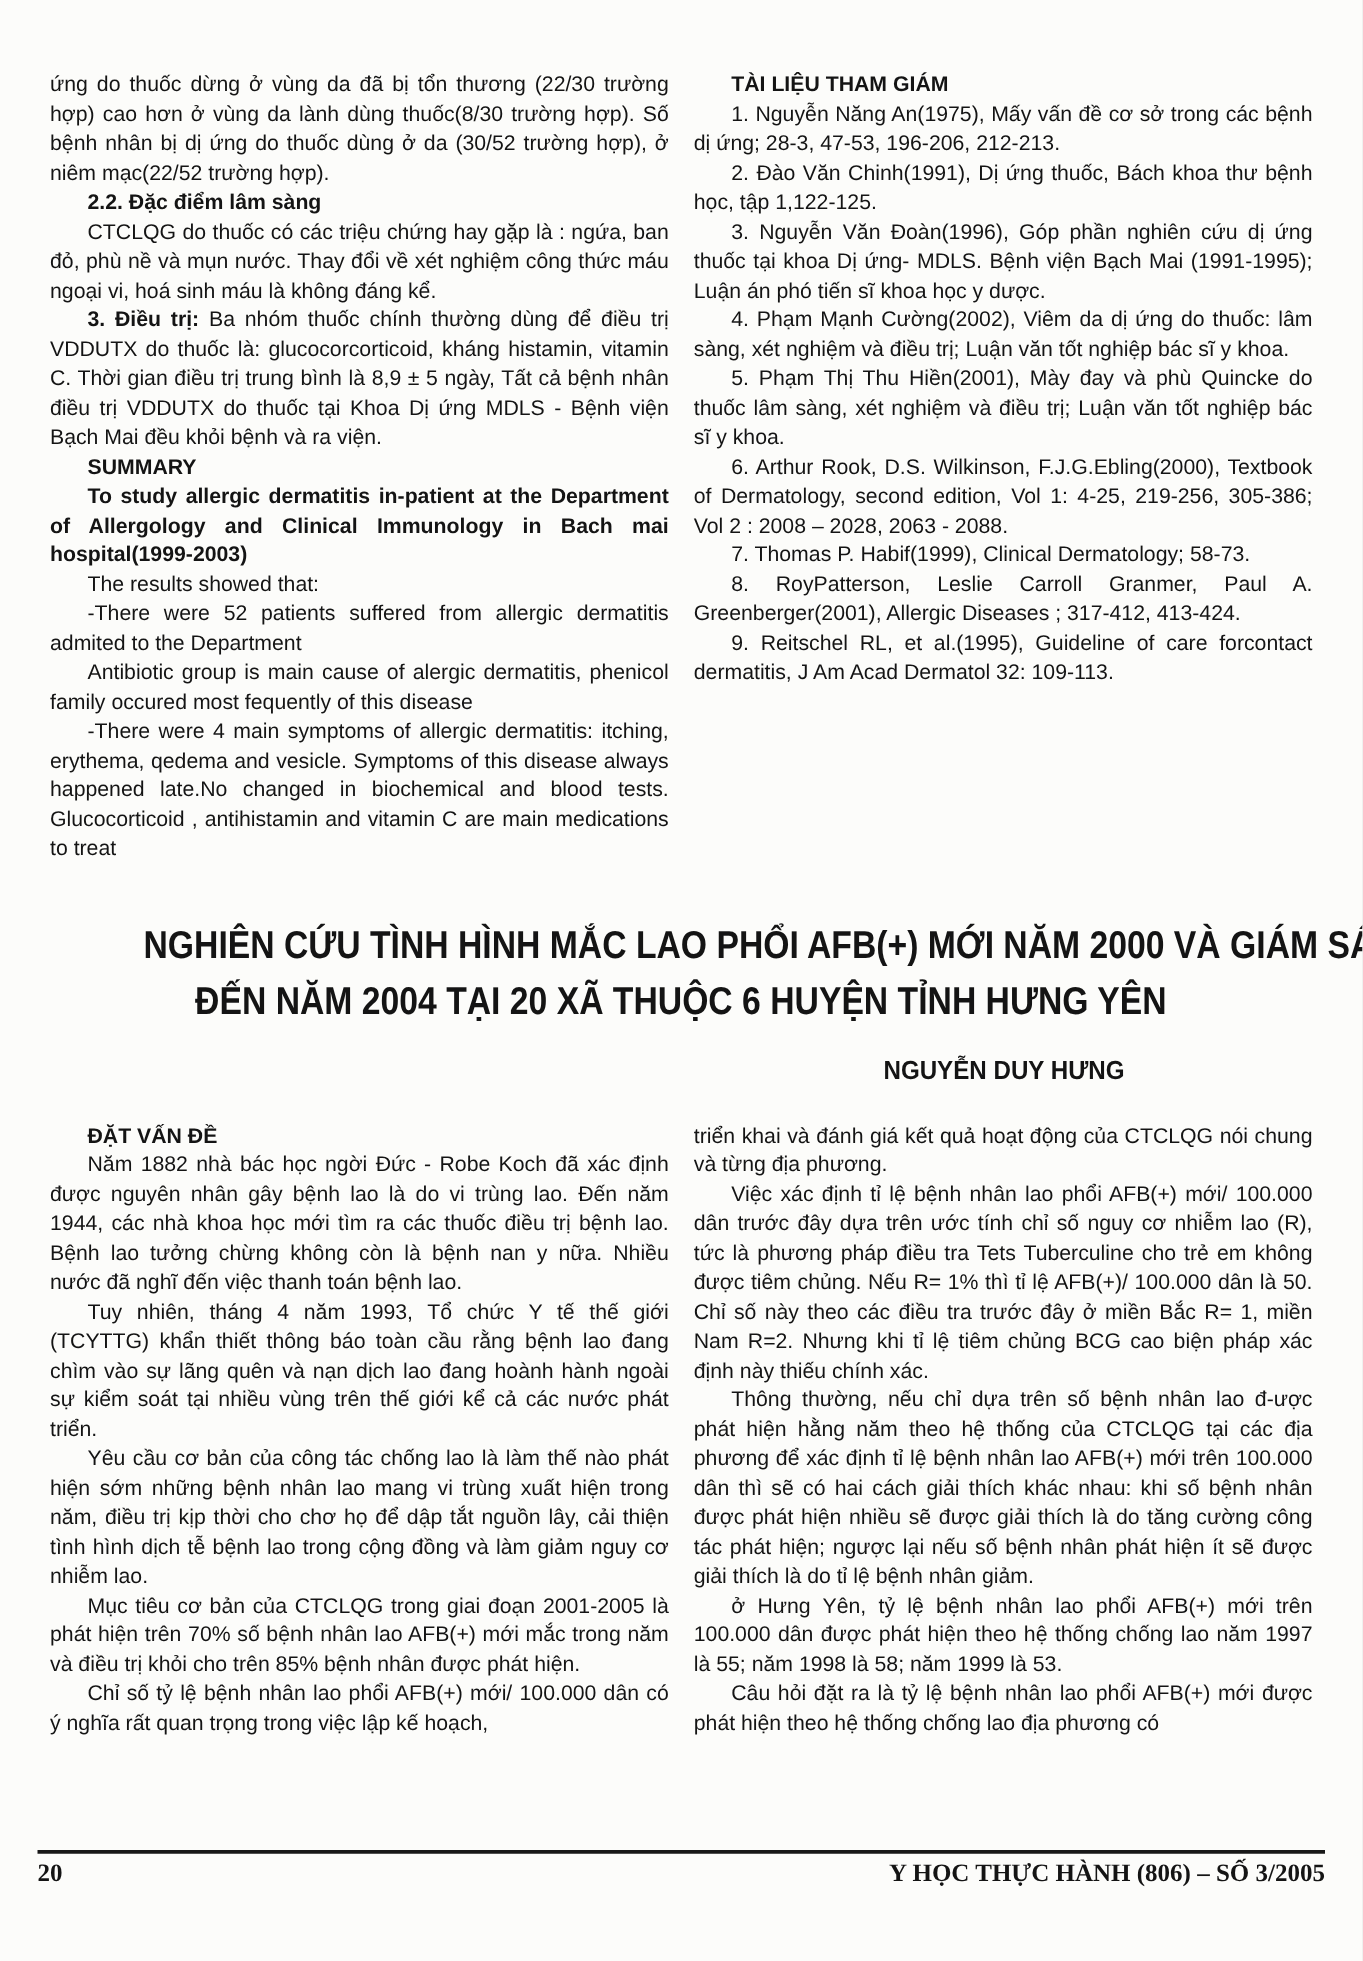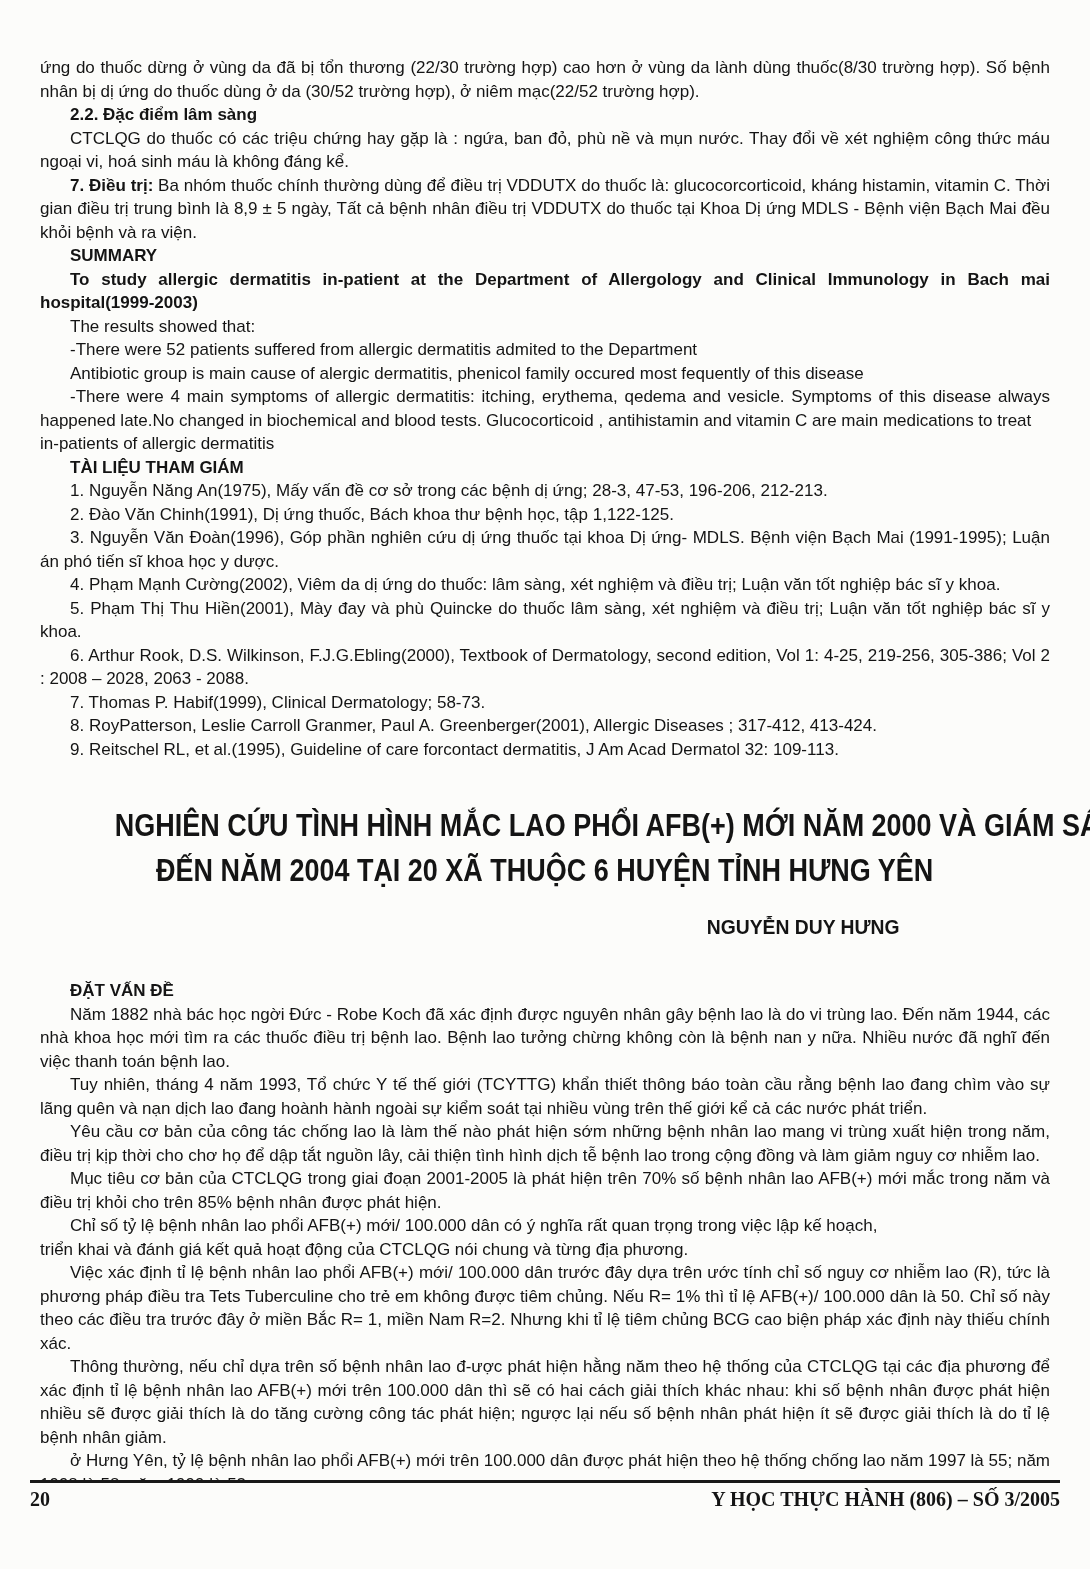--- a/index.html
+++ b/index.html
@@ -9,21 +9,21 @@
     margin:0 auto;
     background:#fcfcfa;
     color:#141414;
     font-family:"Liberation Sans","DejaVu Sans",sans-serif;
     box-sizing:border-box;
     padding:56px 40px 0 40px;
     overflow:hidden;
   }
   .cols{
     display:grid;
-    grid-template-columns:1fr;
+    grid-template-columns:1fr 1fr;
     column-gap:20px;
   }
   .col{min-width:0;}
   p{
     margin:0;
     font-size:17px;
     line-height:23.5px;
     text-align:justify;
     text-indent:30px;
   }
@@ -39,21 +39,21 @@
     font-weight:800;
     font-size:31px;
     line-height:45px;
     letter-spacing:0px;
     transform:scaleX(0.87);
     transform-origin:50% 50%;
     white-space:nowrap;
   }
   .author-row{
     margin-top:22px;
-    margin-bottom:40px;
+    margin-bottom:28px;
     text-align:right;
     padding-right:150px;
   }
   .author{
     display:inline-block;
     font-weight:800;
     font-size:21px;
     transform:scaleX(0.92);
     transform-origin:100% 50%;
     white-space:nowrap;
@@ -80,34 +80,33 @@
 
   <div class="cols">
 
     <div class="col">
       <p class="noindent">ứng do thuốc dừng ở vùng da đã bị tổn thương (22/30 trường hợp) cao hơn ở vùng da lành dùng thuốc(8/30 trường hợp). Số bệnh nhân bị dị ứng do thuốc dùng ở da (30/52 trường hợp), ở niêm mạc(22/52 trường hợp).</p>
       <p>
         <span class="subhead">2.2. Đặc điểm lâm sàng</span>
       </p>
       <p>CTCLQG do thuốc có các triệu chứng hay gặp là : ngứa, ban đỏ, phù nề và mụn nước. Thay đổi về xét nghiệm công thức máu ngoại vi, hoá sinh máu là không đáng kể.</p>
       <p>
-        <span class="h-inline">7. Điều trị:</span><span> Ba nhóm thuốc chính thường dùng để điều trị VDDUTX do thuốc là: glucocorcorticoid, kháng histamin, vitamin C. Thời gian điều trị trung bình  là 8,9 ± 5 ngày, Tất cả bệnh nhân điều trị VDDUTX do thuốc tại Khoa Dị ứng MDLS - Bệnh viện Bạch Mai đều khỏi bệnh và ra viện.</span>
+        <span class="h-inline">3. Điều trị:</span><span> Ba nhóm thuốc chính thường dùng để điều trị VDDUTX do thuốc là: glucocorcorticoid, kháng histamin, vitamin C. Thời gian điều trị trung bình  là 8,9 ± 5 ngày, Tất cả bệnh nhân điều trị VDDUTX do thuốc tại Khoa Dị ứng MDLS - Bệnh viện Bạch Mai đều khỏi bệnh và ra viện.</span>
       </p>
       <p>
         <span class="subhead">SUMMARY</span>
       </p>
       <p class="subhead">To study allergic dermatitis in-patient at the Department of Allergology and Clinical Immunology in Bach mai hospital(1999-2003)</p>
       <p>The results showed that:</p>
       <p>-There were 52 patients suffered from allergic dermatitis admited to the Department</p>
       <p>Antibiotic group is main cause of alergic dermatitis, phenicol family occured most fequently of this disease</p>
       <p>-There were 4 main symptoms of allergic dermatitis: itching, erythema, qedema and vesicle. Symptoms of this disease always happened late.No changed in biochemical and blood tests. Glucocorticoid , antihistamin and vitamin C are main medications to treat</p>
     </div>
 
     <div class="col">
-      <p class="noindent">in-patients of allergic dermatitis</p>
       <p>
         <span class="subhead">TÀI LIỆU THAM GIÁM</span>
       </p>
       <div>
         <p>
           <span class="ref-label">1. Nguyễn Năng An(1975),</span><span> Mấy vấn đề cơ sở trong các bệnh dị ứng; 28-3, 47-53, 196-206, 212-213.</span>
         </p>
         <p>
           <span class="ref-label">2. Đào Văn Chinh(1991),</span><span> Dị ứng thuốc, Bách khoa thư bệnh học, tập 1,122-125.</span>
         </p>

